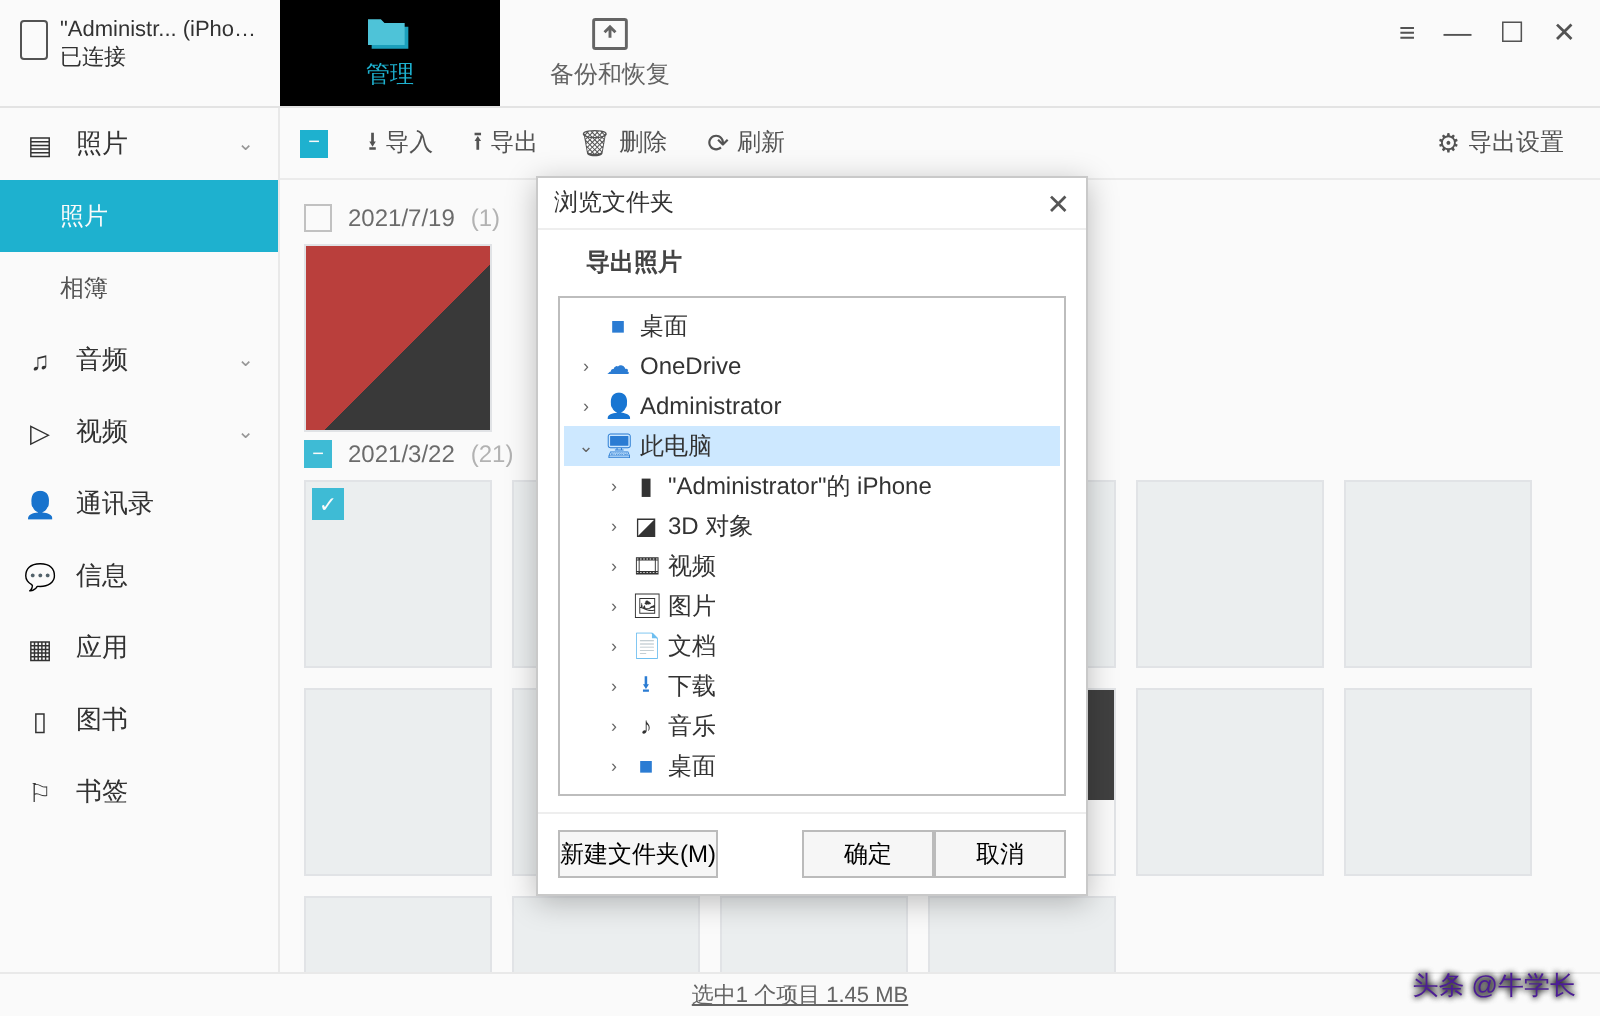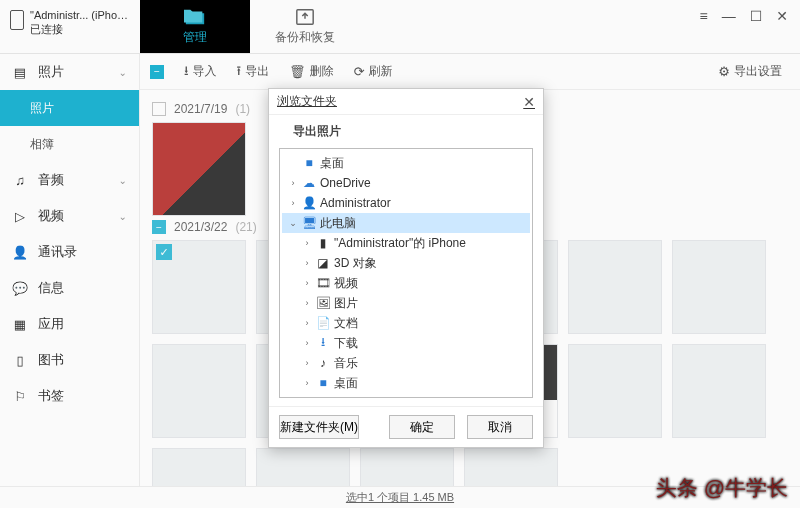--- a/index.html
+++ b/index.html
@@ -32,33 +32,33 @@
 .date-row { display: flex; align-items: center; gap: 8px; margin: 4px 0 6px; color: #555; }
 .date-cb { width: 14px; height: 14px; border: 1px solid #bbb; display:inline-flex;align-items:center;justify-content:center;font-size:10px;color:#fff; }
 .date-cb.on { background: #1fb5d4; border-color: #1fb5d4; }
 .thumbs { display: flex; flex-wrap: wrap; gap: 10px; }
 .thumb { width: 94px; height: 94px; background: #eef1f3; border: 1px solid #e2e5e8; position: relative; }
 .thumb .sel { position: absolute; top: 3px; left: 3px; width: 16px; height: 16px; background:#1fb5d4; color:#fff; font-size:11px; display:flex;align-items:center;justify-content:center; }
 .th-red { background: linear-gradient(135deg,#b3201d 55%,#1a1a1a 55%); }
 .status { height: 22px; display:flex; align-items:center; justify-content:center; font-size:11px; color:#666; border-top:1px solid #eee;text-decoration:underline; }
 .overlay { position:absolute; left:0;right:0;top:0;bottom:0; background:rgba(0,0,0,0.02); }
 .dialog { position:absolute; left:268px; top:88px; width:276px; height:360px; background:#fff; border:1px solid #c9c9c9; box-shadow:0 3px 14px rgba(0,0,0,0.25); display:flex; flex-direction:column; }
-.dlg-title { height:26px; display:flex; align-items:center; padding:0 8px; font-size:12px; border-bottom:1px solid #eee;text-decoration:underline; }
+.dlg-title { height:26px; display:flex; align-items:center; padding:0 8px; font-size:12px; border-bottom:1px solid #eee; }
 .dlg-close { margin-left:auto; cursor:pointer; font-size:14px; color:#555; }
 .dlg-sub { padding:8px 24px; font-size:12px; color:#444;font-weight:bold; }
 .tree { flex:1; margin:0 10px 8px; border:1px solid #bdbdbd; overflow-y:auto; padding:4px 2px; font-size:12px; }
 .tn { display:flex; align-items:center; gap:4px; height:20px; padding-left:6px; white-space:nowrap; cursor:pointer; }
 .tn .exp { width:10px; color:#666; font-size:9px; text-align:center; }
 .tn .fic { width:14px; text-align:center; font-size:12px; }
 .tn.sel { background:#cde8ff; }
 .ind1 { padding-left: 20px; }
-.dlg-btns { display:flex; gap:12px; justify-content:flex-start; padding:8px 10px; border-top:1px solid #eee; }
+.dlg-btns { display:flex; gap:0; justify-content:flex-start; padding:8px 10px; border-top:1px solid #eee; }
 .dlg-btn { min-width:66px; height:24px; border:1px solid #bbb; background:#f6f6f6; font-size:12px; cursor:pointer; }
 .dlg-btn:first-child { margin-right:auto; }
-.watermark { position:absolute; right:12px; bottom:6px; font-size:21px; color:#7f1d1d; text-shadow:0 0 3px #000,0 0 3px #000; font-weight:500; }
+.watermark { position:absolute; right:12px; bottom:6px; font-size:13px; color:#4c1d95; text-shadow:0 0 3px #000,0 0 3px #000; font-weight:500; }
 .piano { background:linear-gradient(#222 60%, #fff 60%); }
 .dim { opacity:.85; }
 svg { display:block; }
 </style>
 </head>
 <body>
 
 <div class="titlebar">
   <div class="device">
     <div class="device-icon"></div>

